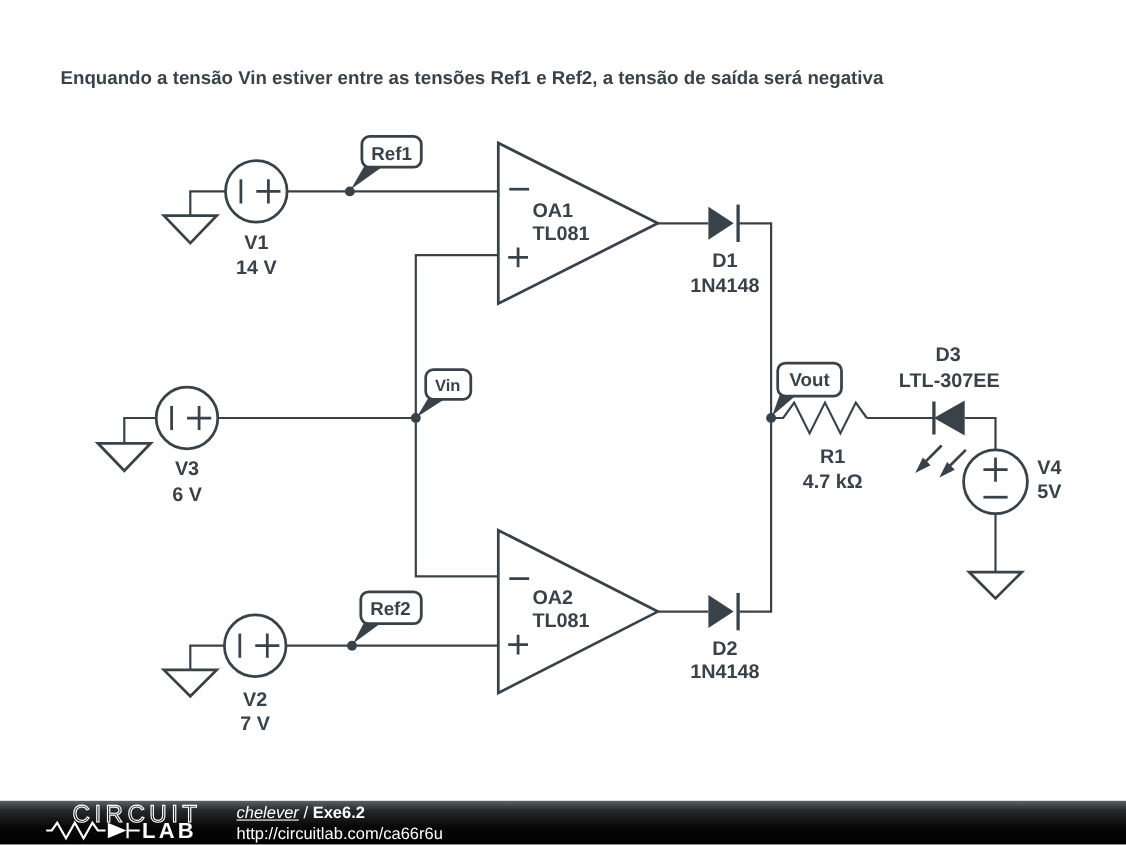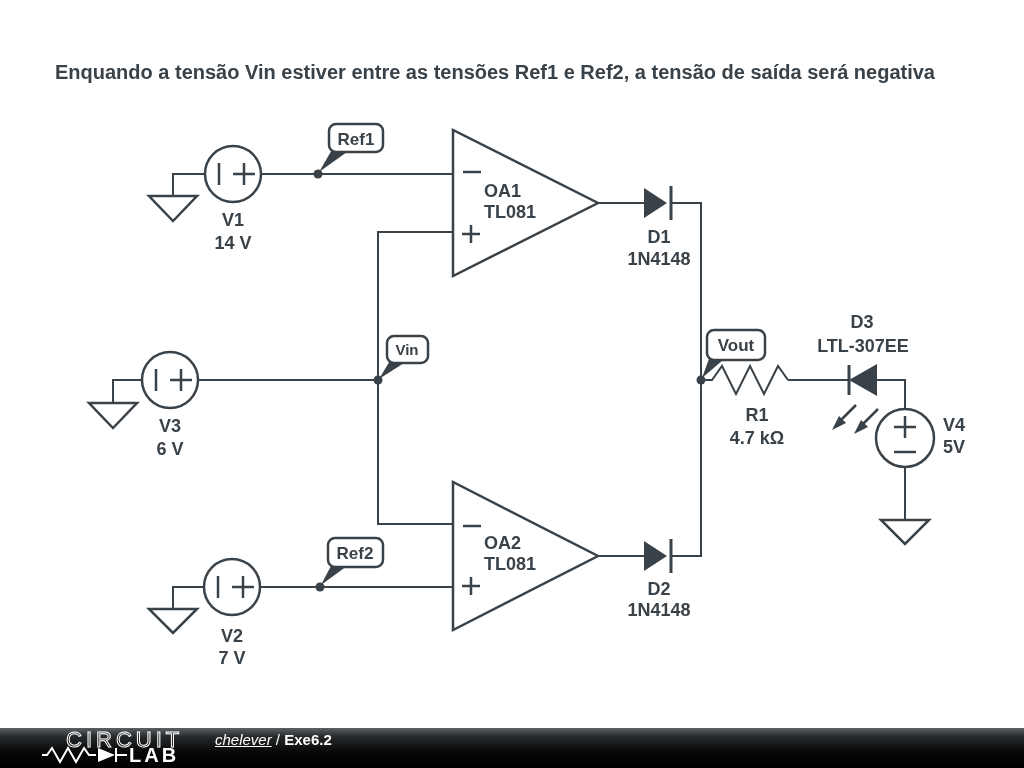--- a/index.html
+++ b/index.html
@@ -1,18 +1,18 @@
 <!DOCTYPE html>
 <html><head>
 <meta charset="utf-8">
 <style>
   html,body{margin:0;padding:0;background:#fff;}
   .canvas{position:relative;width:1024px;height:768px;background:#fff;overflow:hidden;
           font-family:"Liberation Sans",sans-serif;}
-  .caption{position:absolute;left:55px;top:61px;font-size:20px;font-weight:bold;color:#3a4249;
+  .caption{position:absolute;left:55px;top:61px;font-size:17px;font-weight:bold;color:#3a4249;
            white-space:nowrap;}
   svg{position:absolute;left:0;top:0;}
   
   .wire{stroke:#3a4249;stroke-width:2;fill:none;}
   .sym{stroke:#3a4249;stroke-width:2.5;fill:#fff;}
   .open{stroke:#3a4249;stroke-width:2.5;fill:none;}
   .ink{fill:#3a4249;stroke:none;}
   .mark{stroke:#3a4249;stroke-width:2.5;fill:none;}
   .bar{stroke:#3a4249;stroke-width:3;fill:none;}
   .lbl{font:bold 18px "Liberation Sans",sans-serif;fill:#3a4249;}
@@ -183,16 +183,17 @@
       <g>
         <polygon class="logo-fill" points="62,19 62,33 79,26"></polygon>
         <path class="logo-line" d="M80,19 V33 M80,26 H91"></path>
       </g>
       <text class="logo-lab" x="93" y="33">LAB</text>
     </svg>
     <div class="footer-text">
       <div>
         <span class="author">chelever</span><span> / </span><span class="proj">Exe6.2</span>
       </div>
+      <div>http://circuitlab.com/ca66r6u</div>
     </div>
   </div>
 
 </div>
 
 </body></html>

